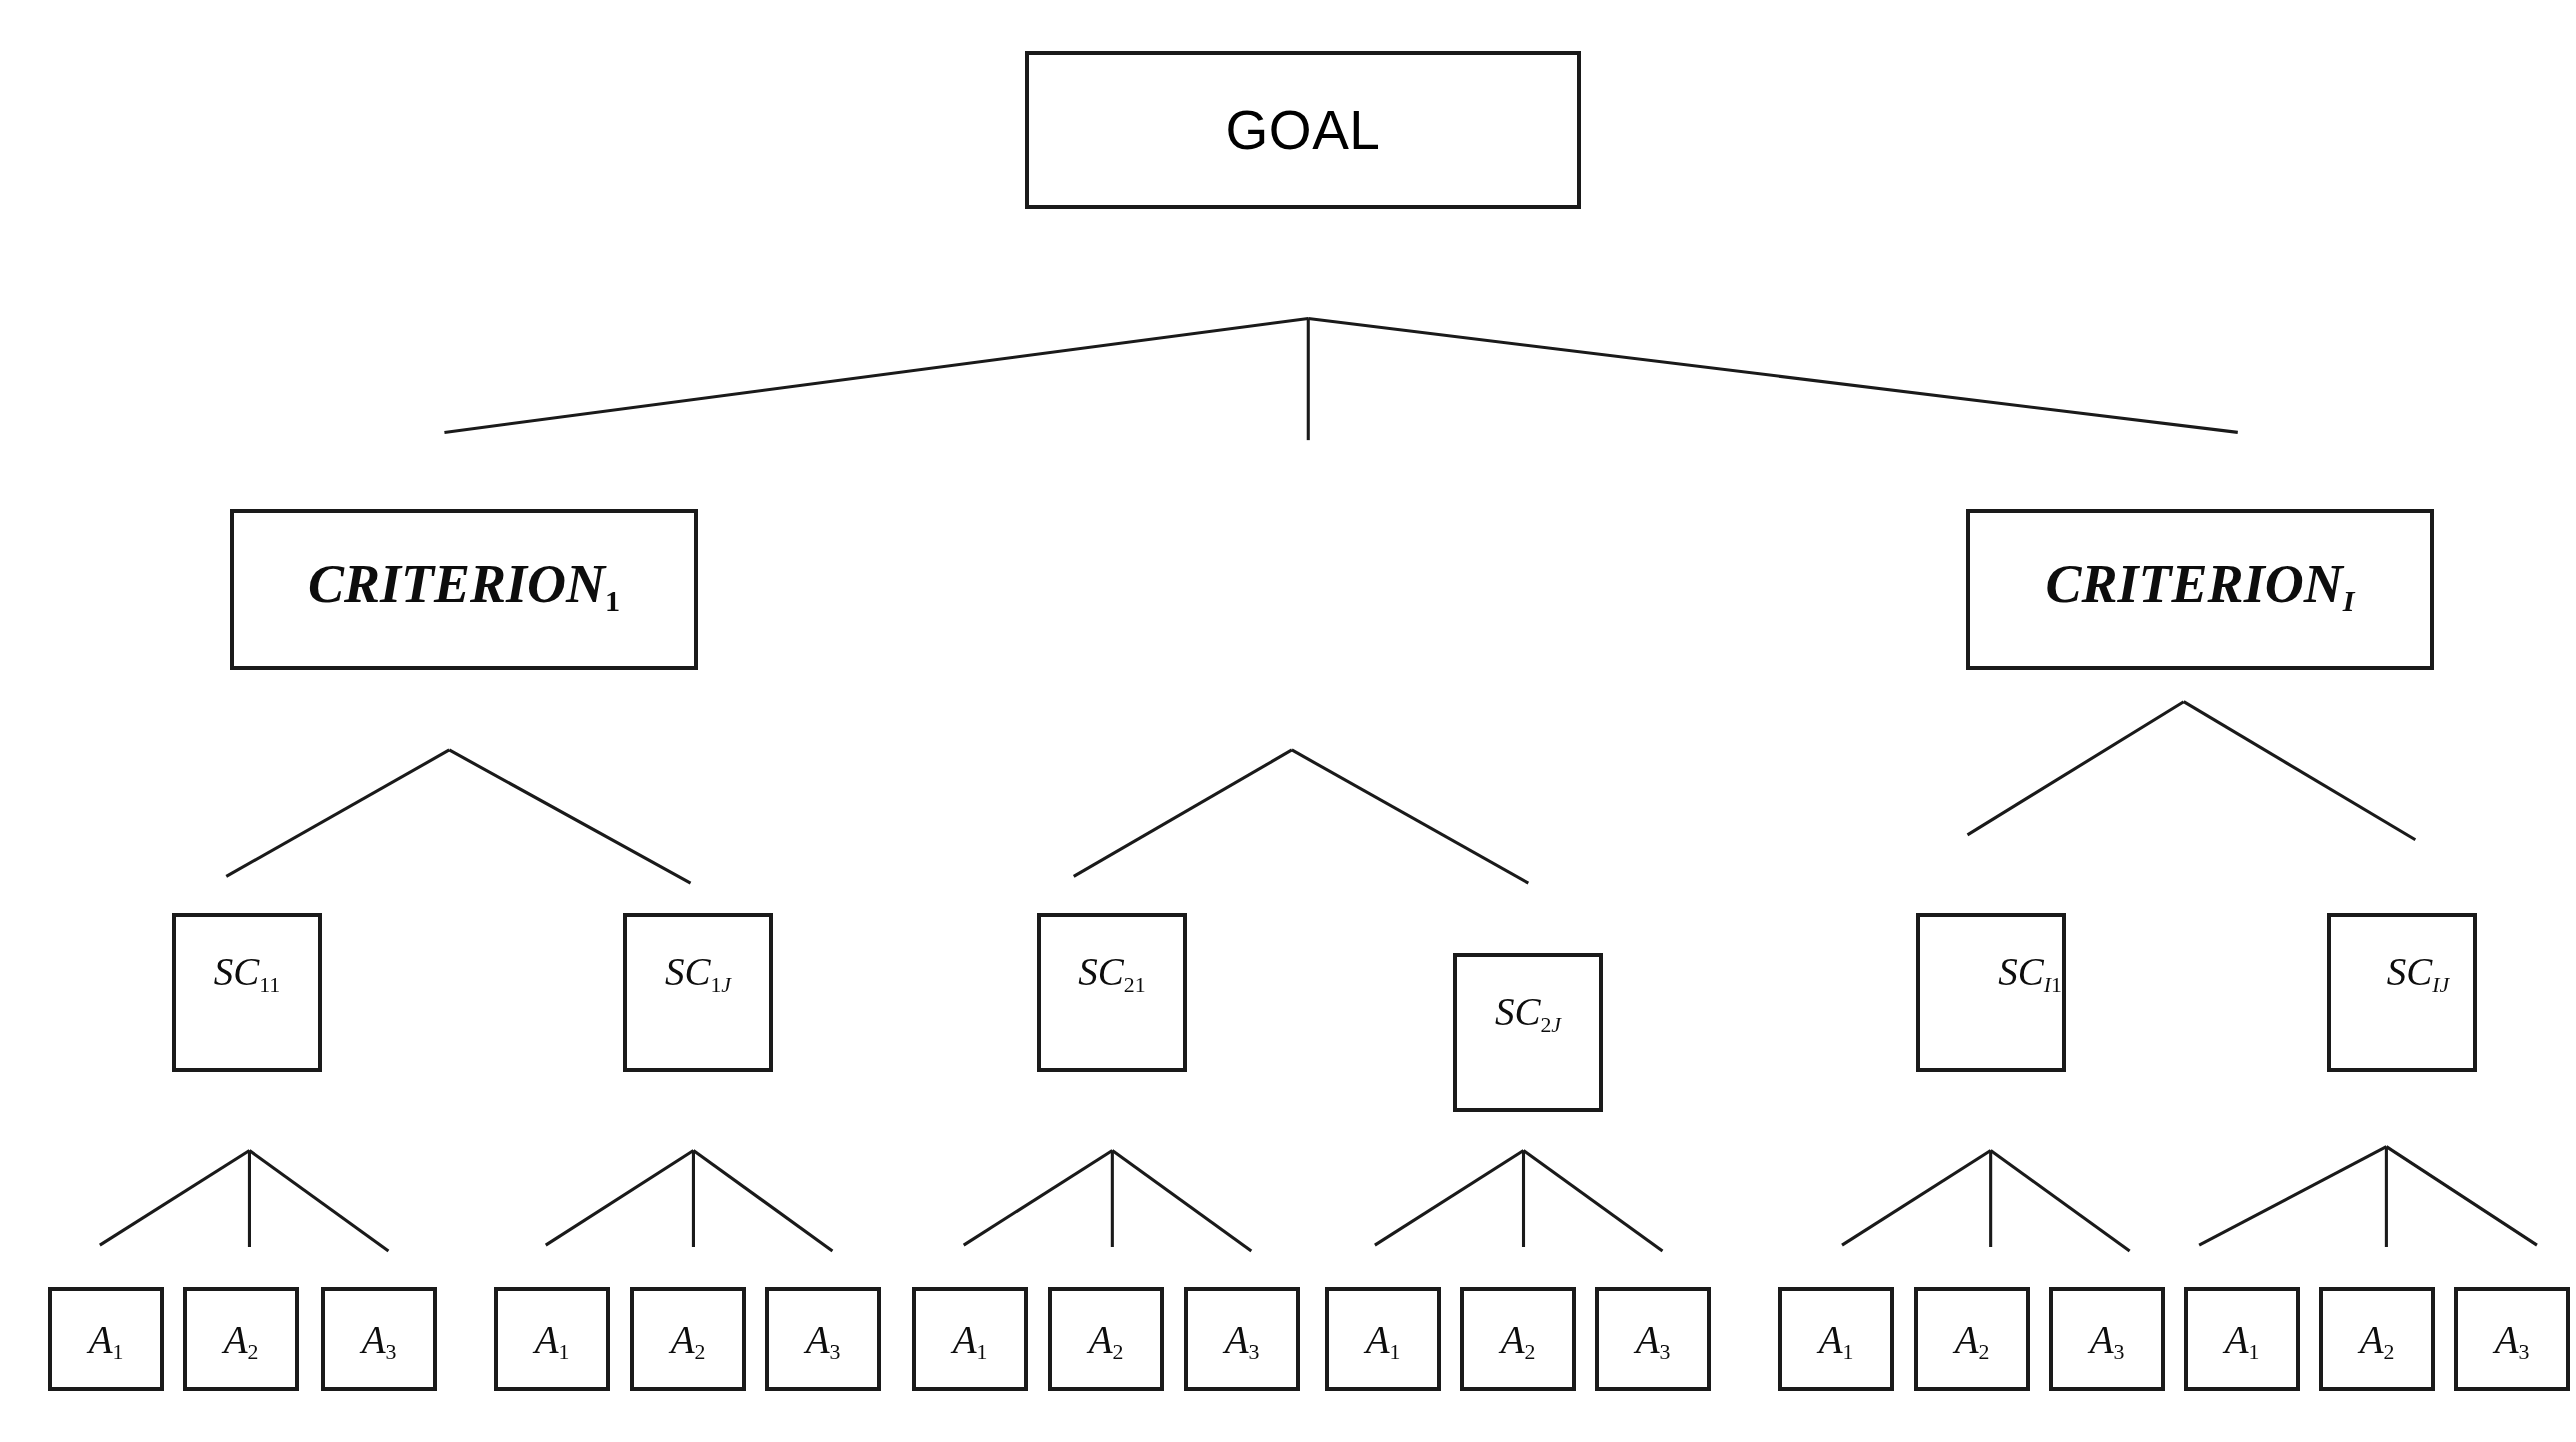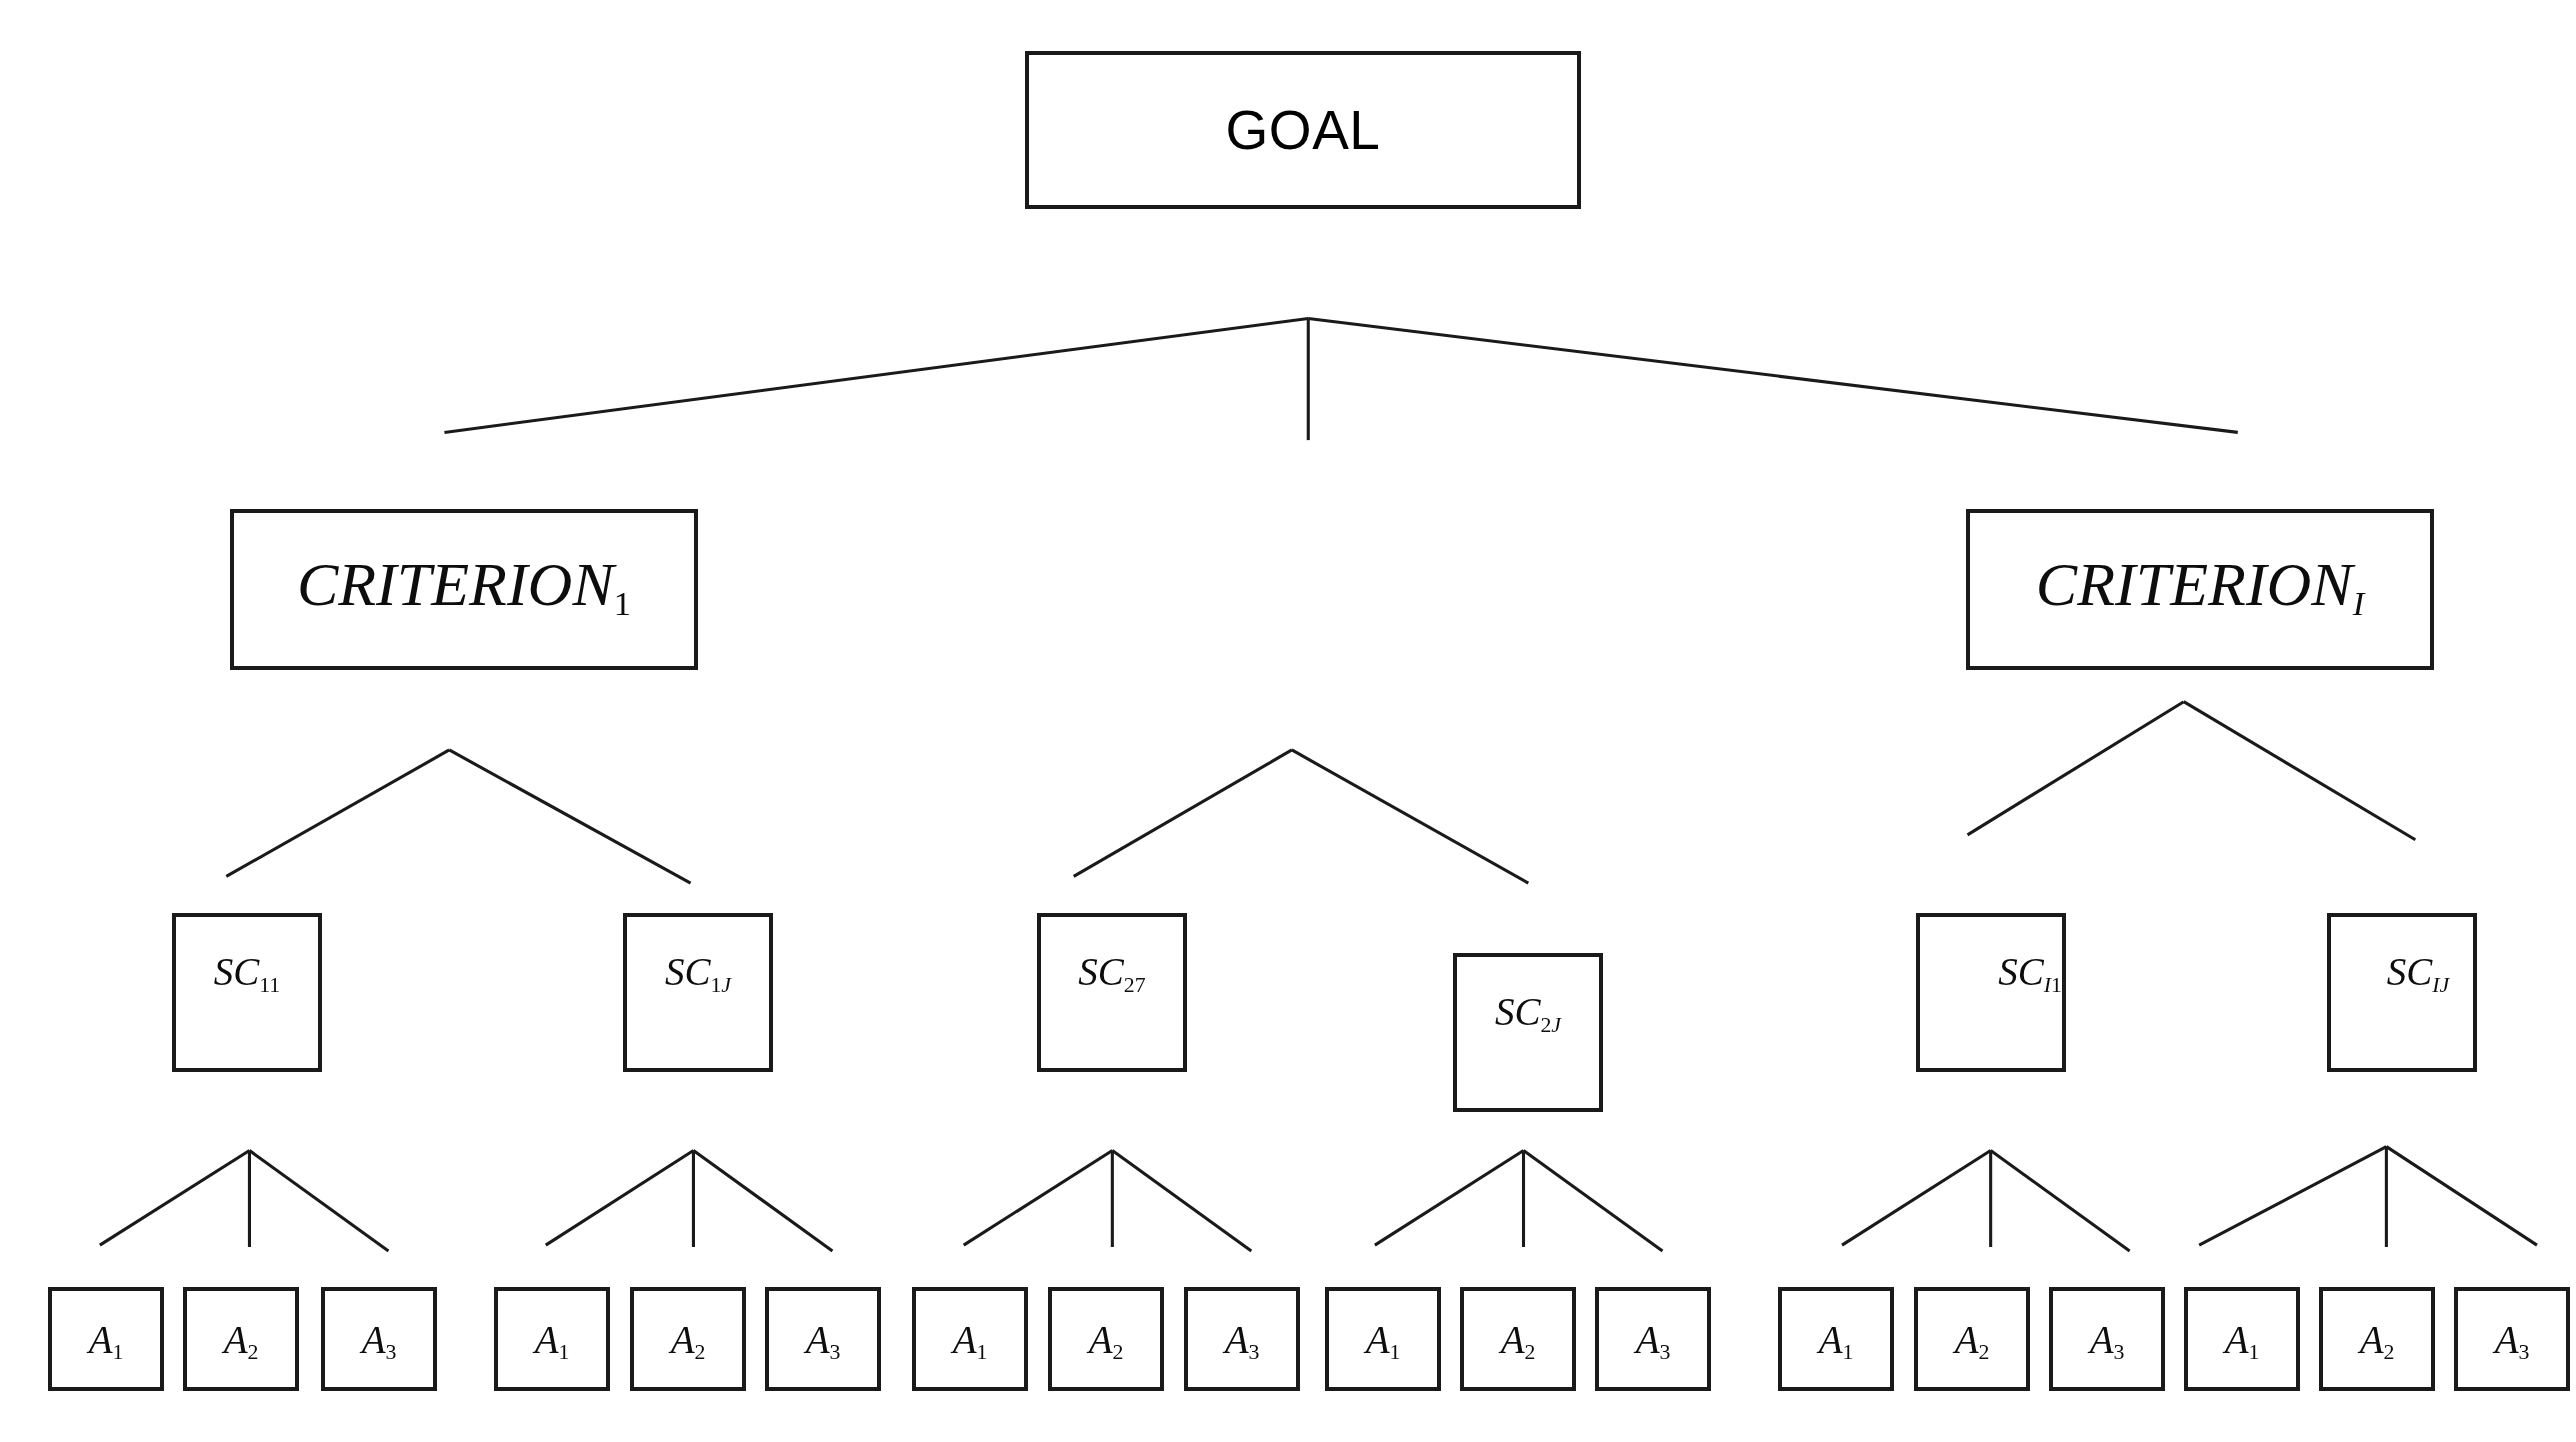--- a/index.html
+++ b/index.html
@@ -48,21 +48,21 @@
     font-size: 55px;
     font-style: normal;
     letter-spacing: 0.5px;
   }
   
   .lbl-math {
     font-family: "Liberation Serif", "DejaVu Serif", serif;
     font-style: italic;
     color: #0d0d0d;
   }
-  .lbl-criterion { font-size: 62px; }
+  .lbl-criterion { font-size: 54px; font-weight: bold; }
   .lbl-sc { font-size: 39px; }
   .lbl-alt { font-size: 39px; }
 
   .sub {
     font-size: 0.56em;
     vertical-align: baseline;
     position: relative;
     top: 0.30em;
     letter-spacing: 0;
   }
@@ -136,21 +136,21 @@
 
   <div class="node sc" style="left:172px; top:913px; width:150px; height:159px;">
     <span class="lbl lbl-math lbl-sc"><span>SC</span><span class="sub up">11</span></span>
   </div>
 
   <div class="node sc" style="left:623px; top:913px; width:150px; height:159px;">
     <span class="lbl lbl-math lbl-sc"><span>SC</span><span class="sub up">1</span><span class="sub it">J</span></span>
   </div>
 
   <div class="node sc" style="left:1037px; top:913px; width:150px; height:159px;">
-    <span class="lbl lbl-math lbl-sc"><span>SC</span><span class="sub up">27</span></span>
+    <span class="lbl lbl-math lbl-sc"><span>SC</span><span class="sub up">21</span></span>
   </div>
 
   <div class="node sc" style="left:1453px; top:913px; width:150px; height:159px;margin-top:40px;">
     <span class="lbl lbl-math lbl-sc"><span>SC</span><span class="sub up">2</span><span class="sub it">J</span></span>
   </div>
 
   <div class="node sc" style="left:1916px; top:913px; width:150px; height:159px;justify-content:flex-end;">
     <span class="lbl lbl-math lbl-sc"><span>SC</span><span class="sub it">I</span><span class="sub up">1</span></span>
   </div>
 

